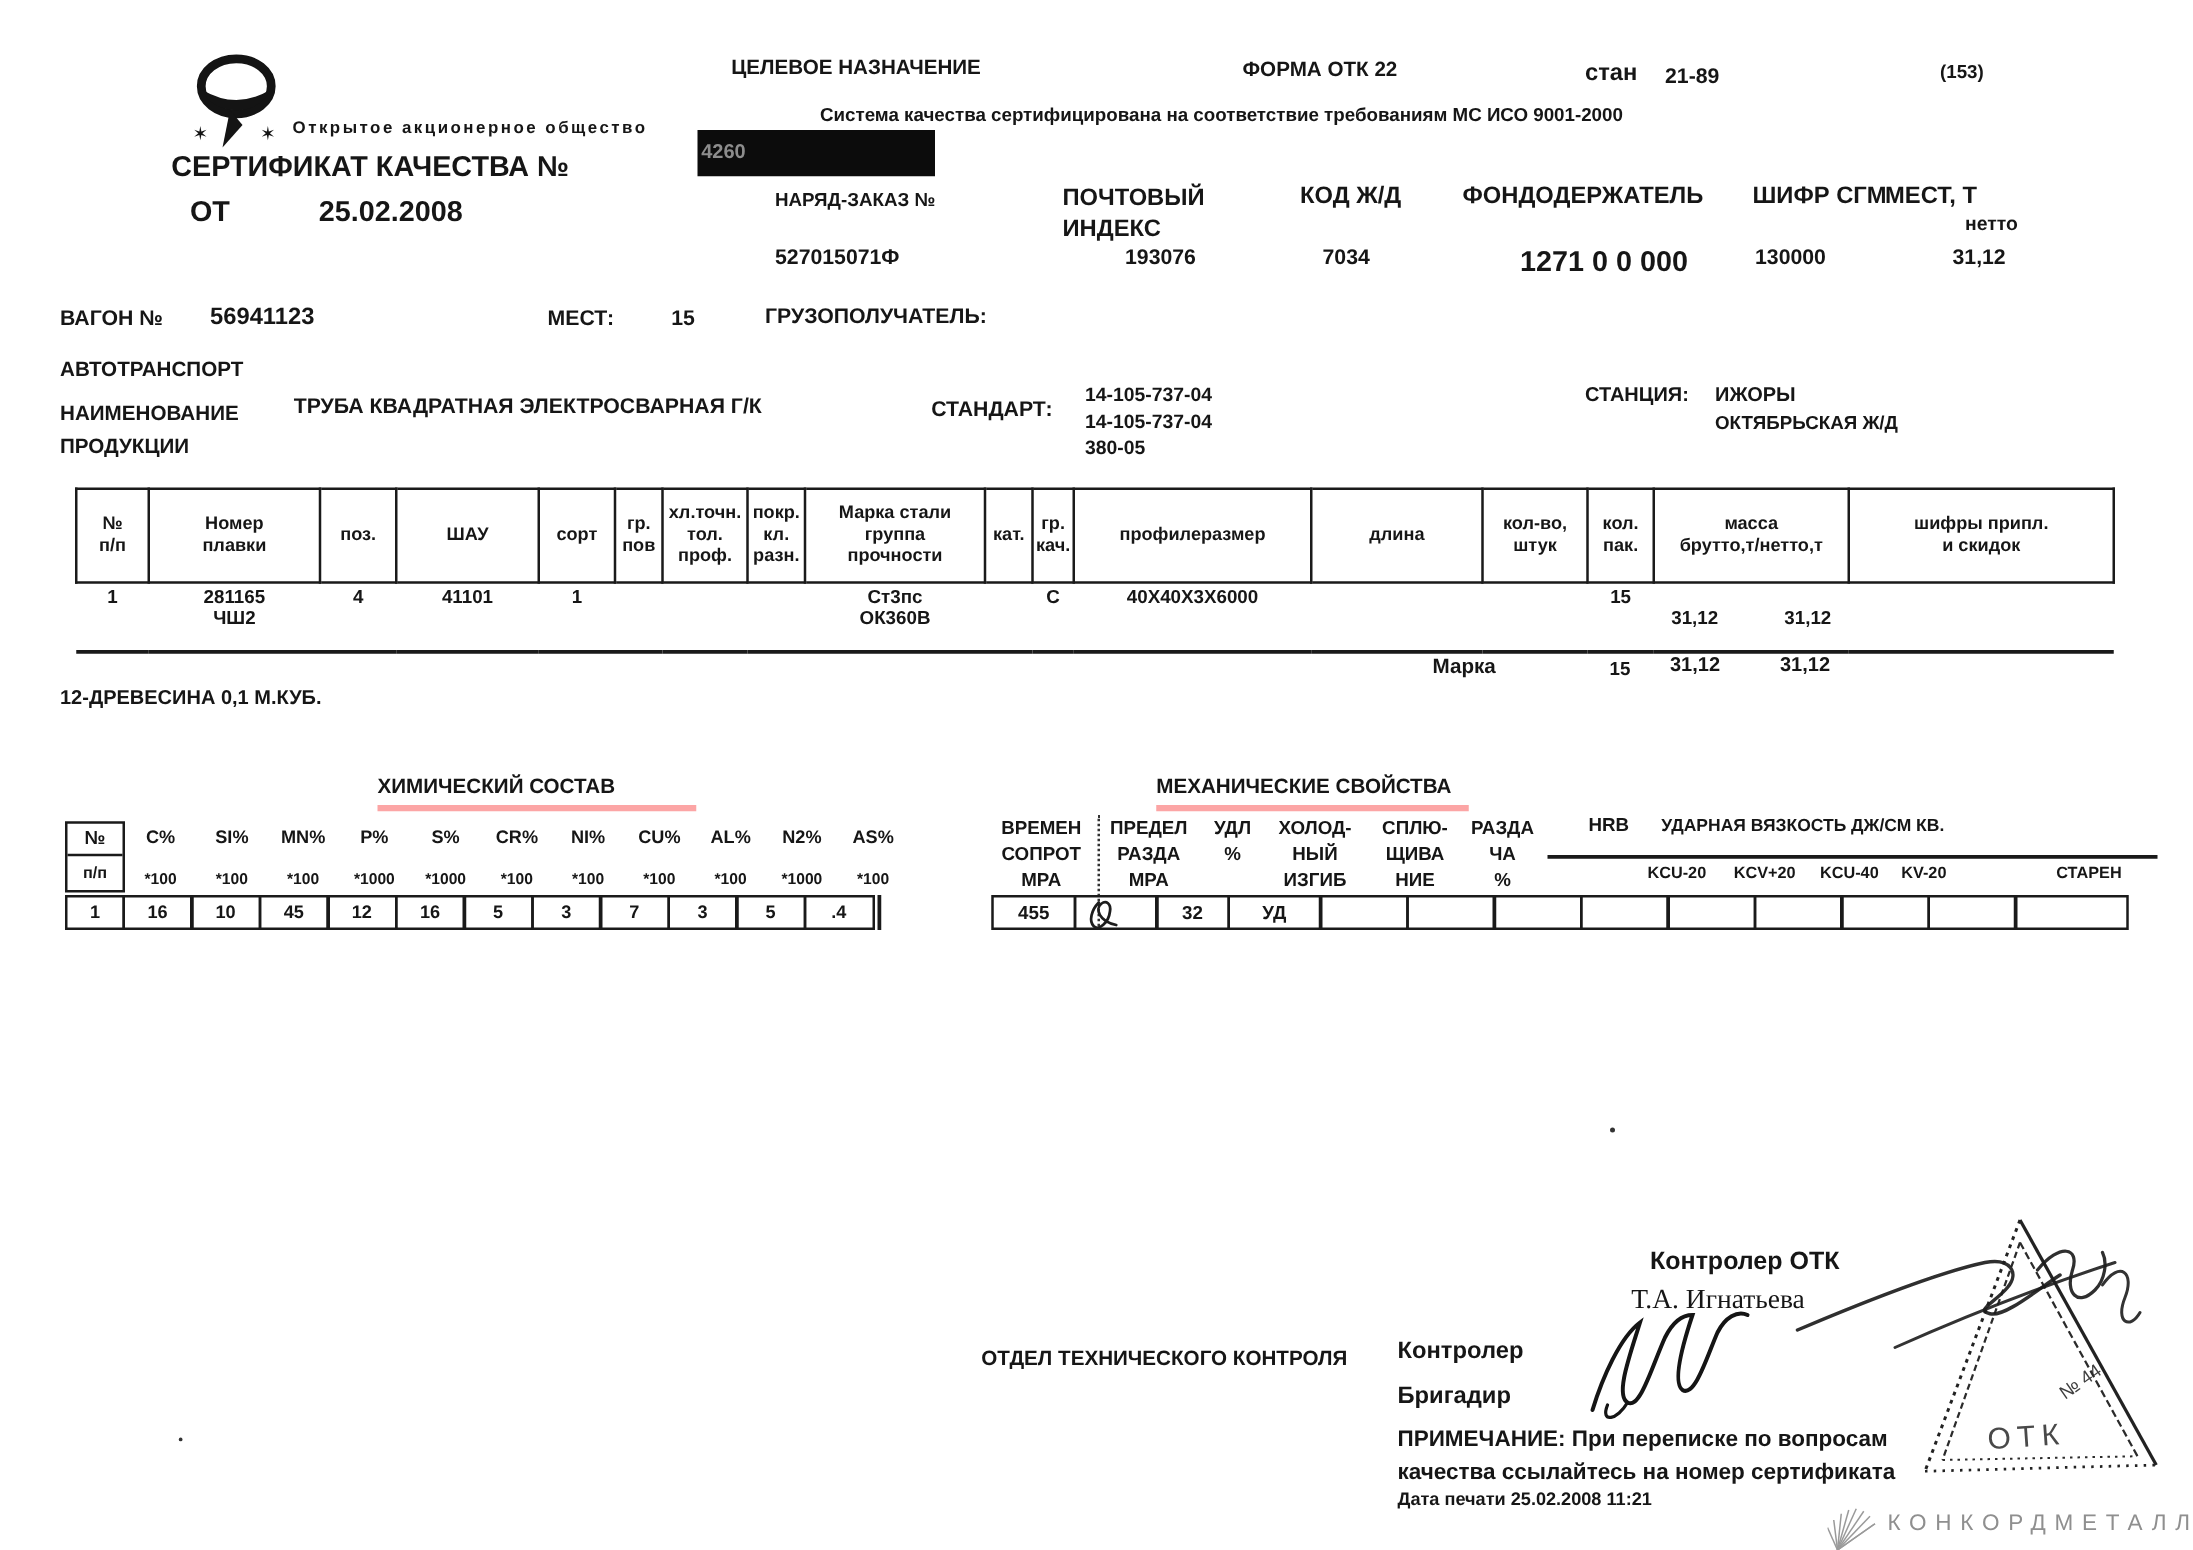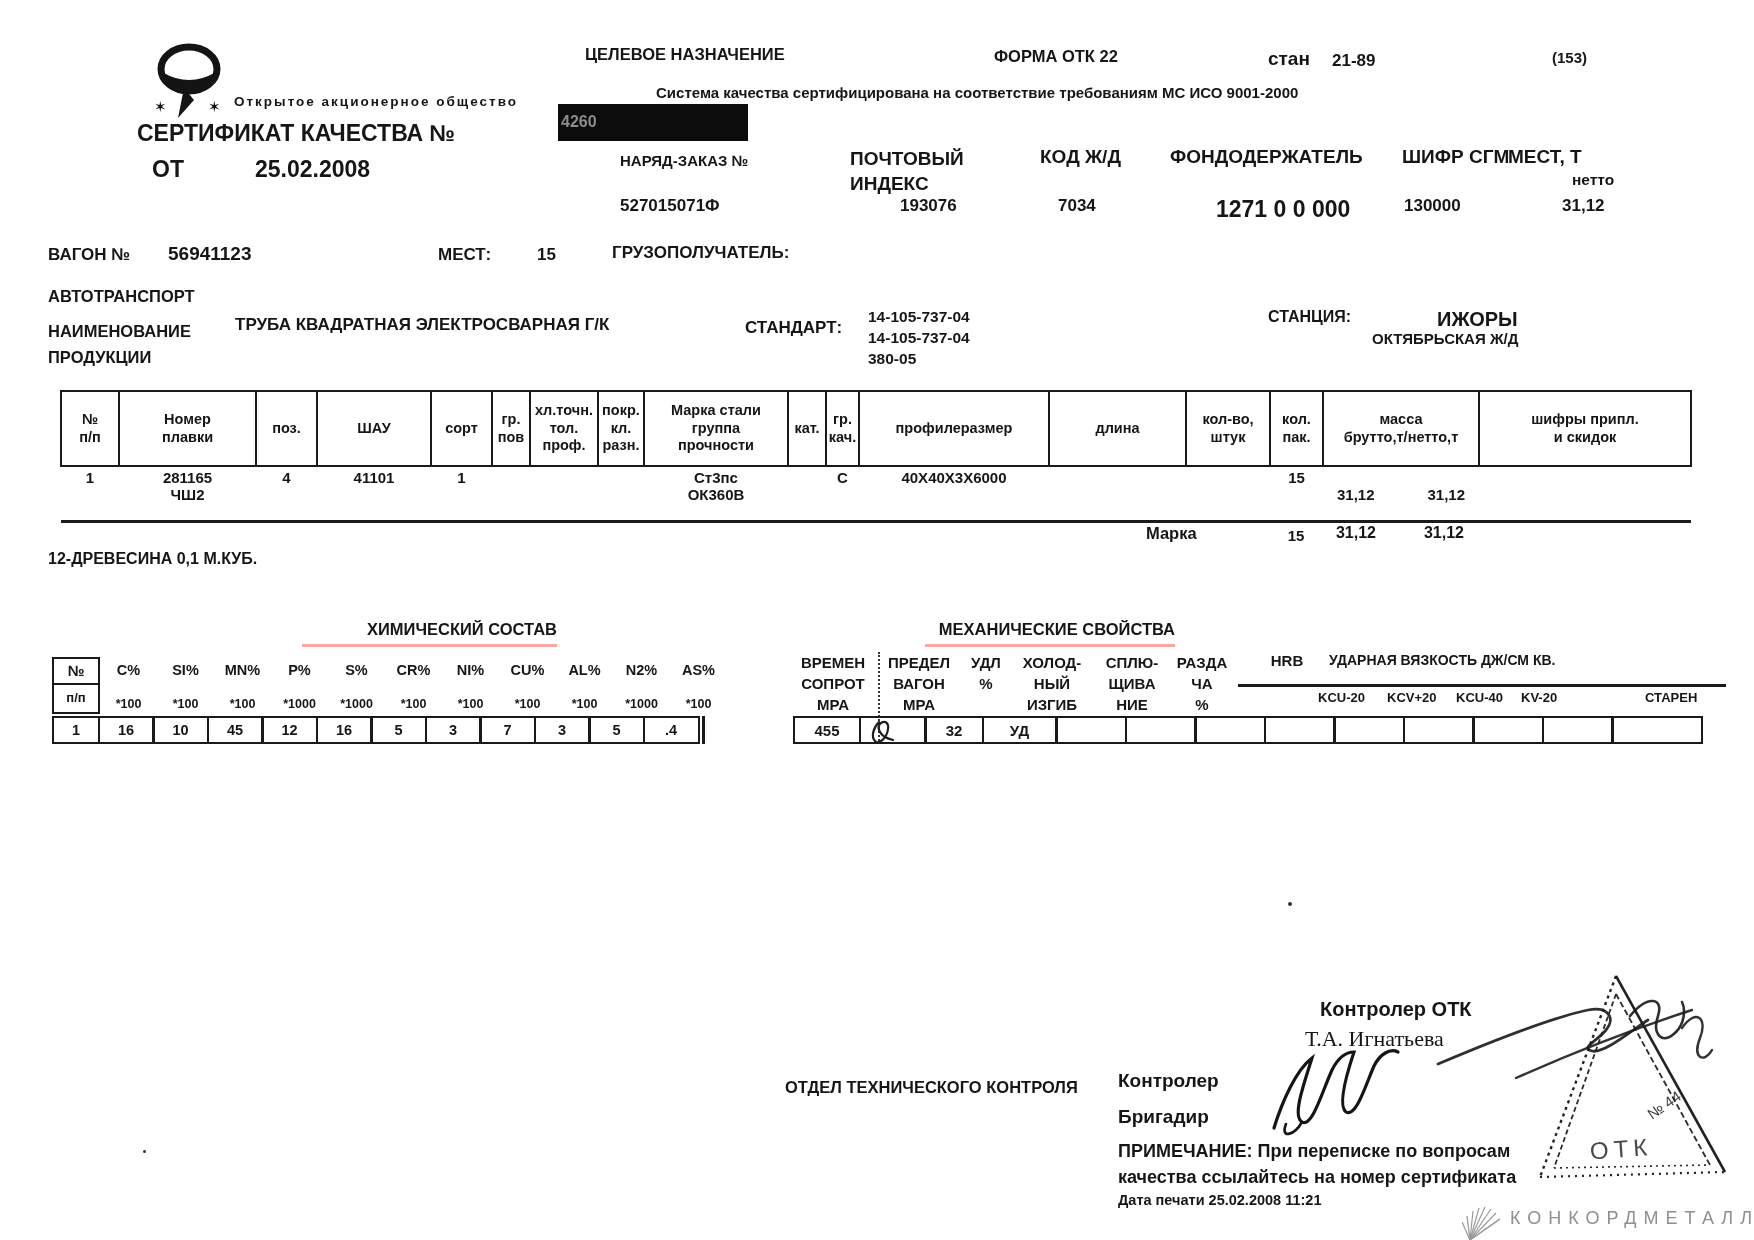--- a/index.html
+++ b/index.html
@@ -17,21 +17,21 @@
   .mtable th{border:2.5px solid #1a1a1a;font-size:14.5px;font-weight:bold;vertical-align:middle;
              text-align:center;line-height:1.22;white-space:pre-line;padding:2px 0;height:75px;overflow:hidden}
   .mtable td{font-size:15px;font-weight:bold;text-align:center;vertical-align:top;padding-top:3px;
              height:34px;line-height:1.12;white-space:pre-line;border-bottom:3px solid #1a1a1a}
   .masscell{display:flex;justify-content:space-between;padding:0 14px}
 
   
   .cbox{border:2.5px solid #1a1a1a;display:flex;align-items:center;justify-content:center;
         font-weight:bold;font-size:14.5px;height:28px;margin-right:-2.5px;background:transparent}
   .chead{width:57px;text-align:center;font-weight:bold;display:inline-block}
-  .title-ul{border-bottom:3px solid #fca5a5;padding-bottom:5px;font-weight:bold;font-size:16.5px;text-align:right}
+  .title-ul{border-bottom:5px solid #fca5a5;padding-bottom:5px;font-weight:bold;font-size:16.5px;text-align:left}
   .speck{position:absolute;background:#333;border-radius:50%}
 </style>
 </head>
 <body>
 
 <div id="page">
 
   <svg class="abs" style="left:150px;top:42px" width="78" height="80" viewBox="0 0 78 80">
     <ellipse cx="39" cy="27" rx="28" ry="22" fill="none" stroke="#141414" stroke-width="7"></ellipse>
     <path d="M12,30 A28,22 0 0 0 66,30 Q39,46 12,30 Z" fill="#141414"></path>
@@ -79,21 +79,21 @@
   <div class="abs b" style="left:48px;top:287px;font-size:16.5px">АВТОТРАНСПОРТ</div>
 
   <div class="abs b pre" style="left:48px;top:318px;font-size:16.5px;line-height:26px">НАИМЕНОВАНИЕ
 ПРОДУКЦИИ</div>
   <div class="abs b" style="left:235px;top:315px;font-size:17px">ТРУБА КВАДРАТНАЯ ЭЛЕКТРОСВАРНАЯ Г/К</div>
   <div class="abs b" style="left:745px;top:318px;font-size:17px">СТАНДАРТ:</div>
   <div class="abs b pre" style="left:868px;top:306px;font-size:15.5px;line-height:21px">14-105-737-04
 14-105-737-04
 380-05</div>
   <div class="abs b" style="left:1268px;top:308px;font-size:16px">СТАНЦИЯ:</div>
-  <div class="abs b" style="left:1437px;top:308px;font-size:20px">ИЖОРЫ</div>
+  <div class="abs b" style="left:1372px;top:308px;font-size:16px">ИЖОРЫ</div>
   <div class="abs b" style="left:1372px;top:330px;font-size:15px">ОКТЯБРЬСКАЯ Ж/Д</div>
 
   <table class="mtable">
     <colgroup>
       <col style="width:58px">
         <col style="width:137px">
         <col style="width:61px">
         <col style="width:114px">
       <col style="width:61px">
         <col style="width:38px">
@@ -207,21 +207,21 @@
     <div class="cbox" style="width:57px">.4</div>
   </div>
 
   <div class="abs title-ul" style="left:925px;top:620px;width:250px">МЕХАНИЧЕСКИЕ СВОЙСТВА</div>
 
   <div class="abs b pre ctr" style="left:795px;top:652px;width:76px;font-size:15px;line-height:21px">ВРЕМЕН
 СОПРОТ
 МРА</div>
   <div class="abs" style="left:878px;top:652px;height:92px;border-left:2.5px dotted #333"></div>
   <div class="abs b pre ctr" style="left:883px;top:652px;width:72px;font-size:15px;line-height:21px">ПРЕДЕЛ
-ВАГОН
+РАЗДА
 МРА</div>
   <div class="abs b pre ctr" style="left:962px;top:652px;width:48px;font-size:15px;line-height:21px">УДЛ
 %</div>
   <div class="abs b pre ctr" style="left:1014px;top:652px;width:76px;font-size:15px;line-height:21px">ХОЛОД-
 НЫЙ
 ИЗГИБ</div>
   <div class="abs b pre ctr" style="left:1100px;top:652px;width:64px;font-size:15px;line-height:21px">СПЛЮ-
 ЩИВА
 НИЕ</div>
   <div class="abs b pre ctr" style="left:1172px;top:652px;width:60px;font-size:15px;line-height:21px">РАЗДА

